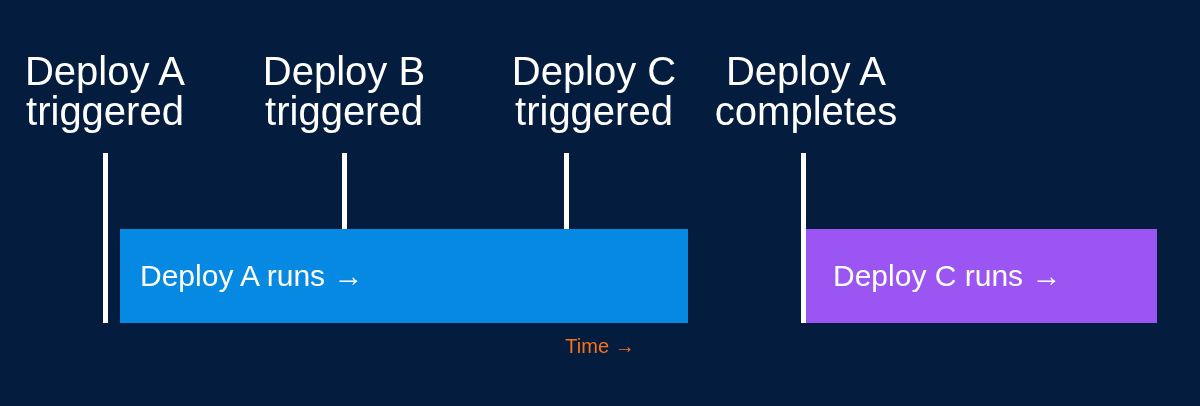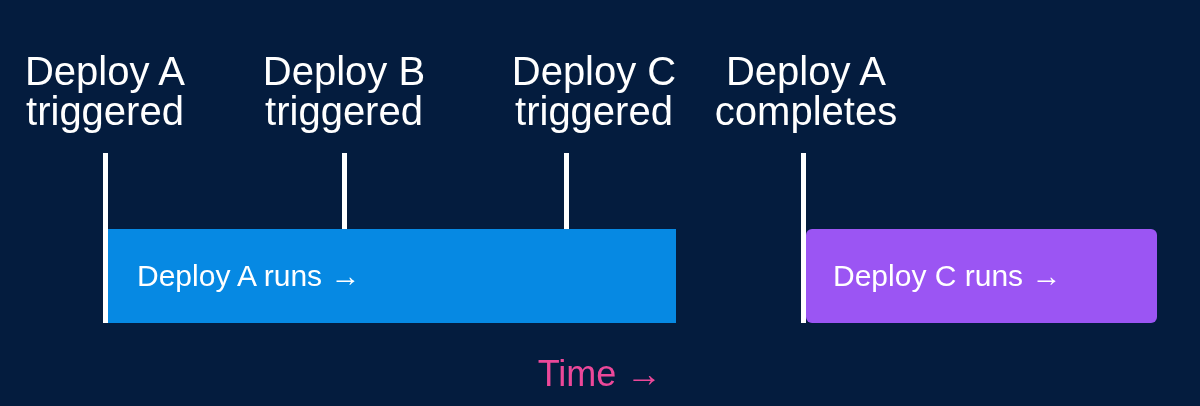--- a/index.html
+++ b/index.html
@@ -39,29 +39,29 @@
   .bar {
     position: absolute;
     top: 229px;
     height: 94px;
     display: flex;
     align-items: center;
     color: #ffffff;
     font-size: 30px;
     white-space: nowrap;
   }
-  .bar.bar-a { left: 108px; width: 568px; padding-left: 29px; box-sizing: border-box; }
-  .bar.bar-c { left: 806px; width: 351px; padding-left: 27px; box-sizing: border-box; border-radius: 6px; }
+  .bar.bar-a { left: 120px; width: 568px; padding-left: 20px; box-sizing: border-box; }
+  .bar.bar-c { left: 806px; width: 351px; padding-left: 27px; box-sizing: border-box; }
   .axis-label {
     position: absolute;
-    top: 353px;
+    top: 335px;
     left: 600px;
     transform: translateX(-50%);
-    color: #ec4899;
-    font-size: 36px;
+    color: #f97316;
+    font-size: 20px;
     white-space: nowrap;
   }
   
   .tick-0 { left: 103px; }
   .tick-1 { left: 342px; }
   .tick-2 { left: 564px; }
   .tick-3 { left: 801px; }
   .label-0 { left: 105px; }
   .label-1 { left: 344px; }
   .label-2 { left: 594px; }

